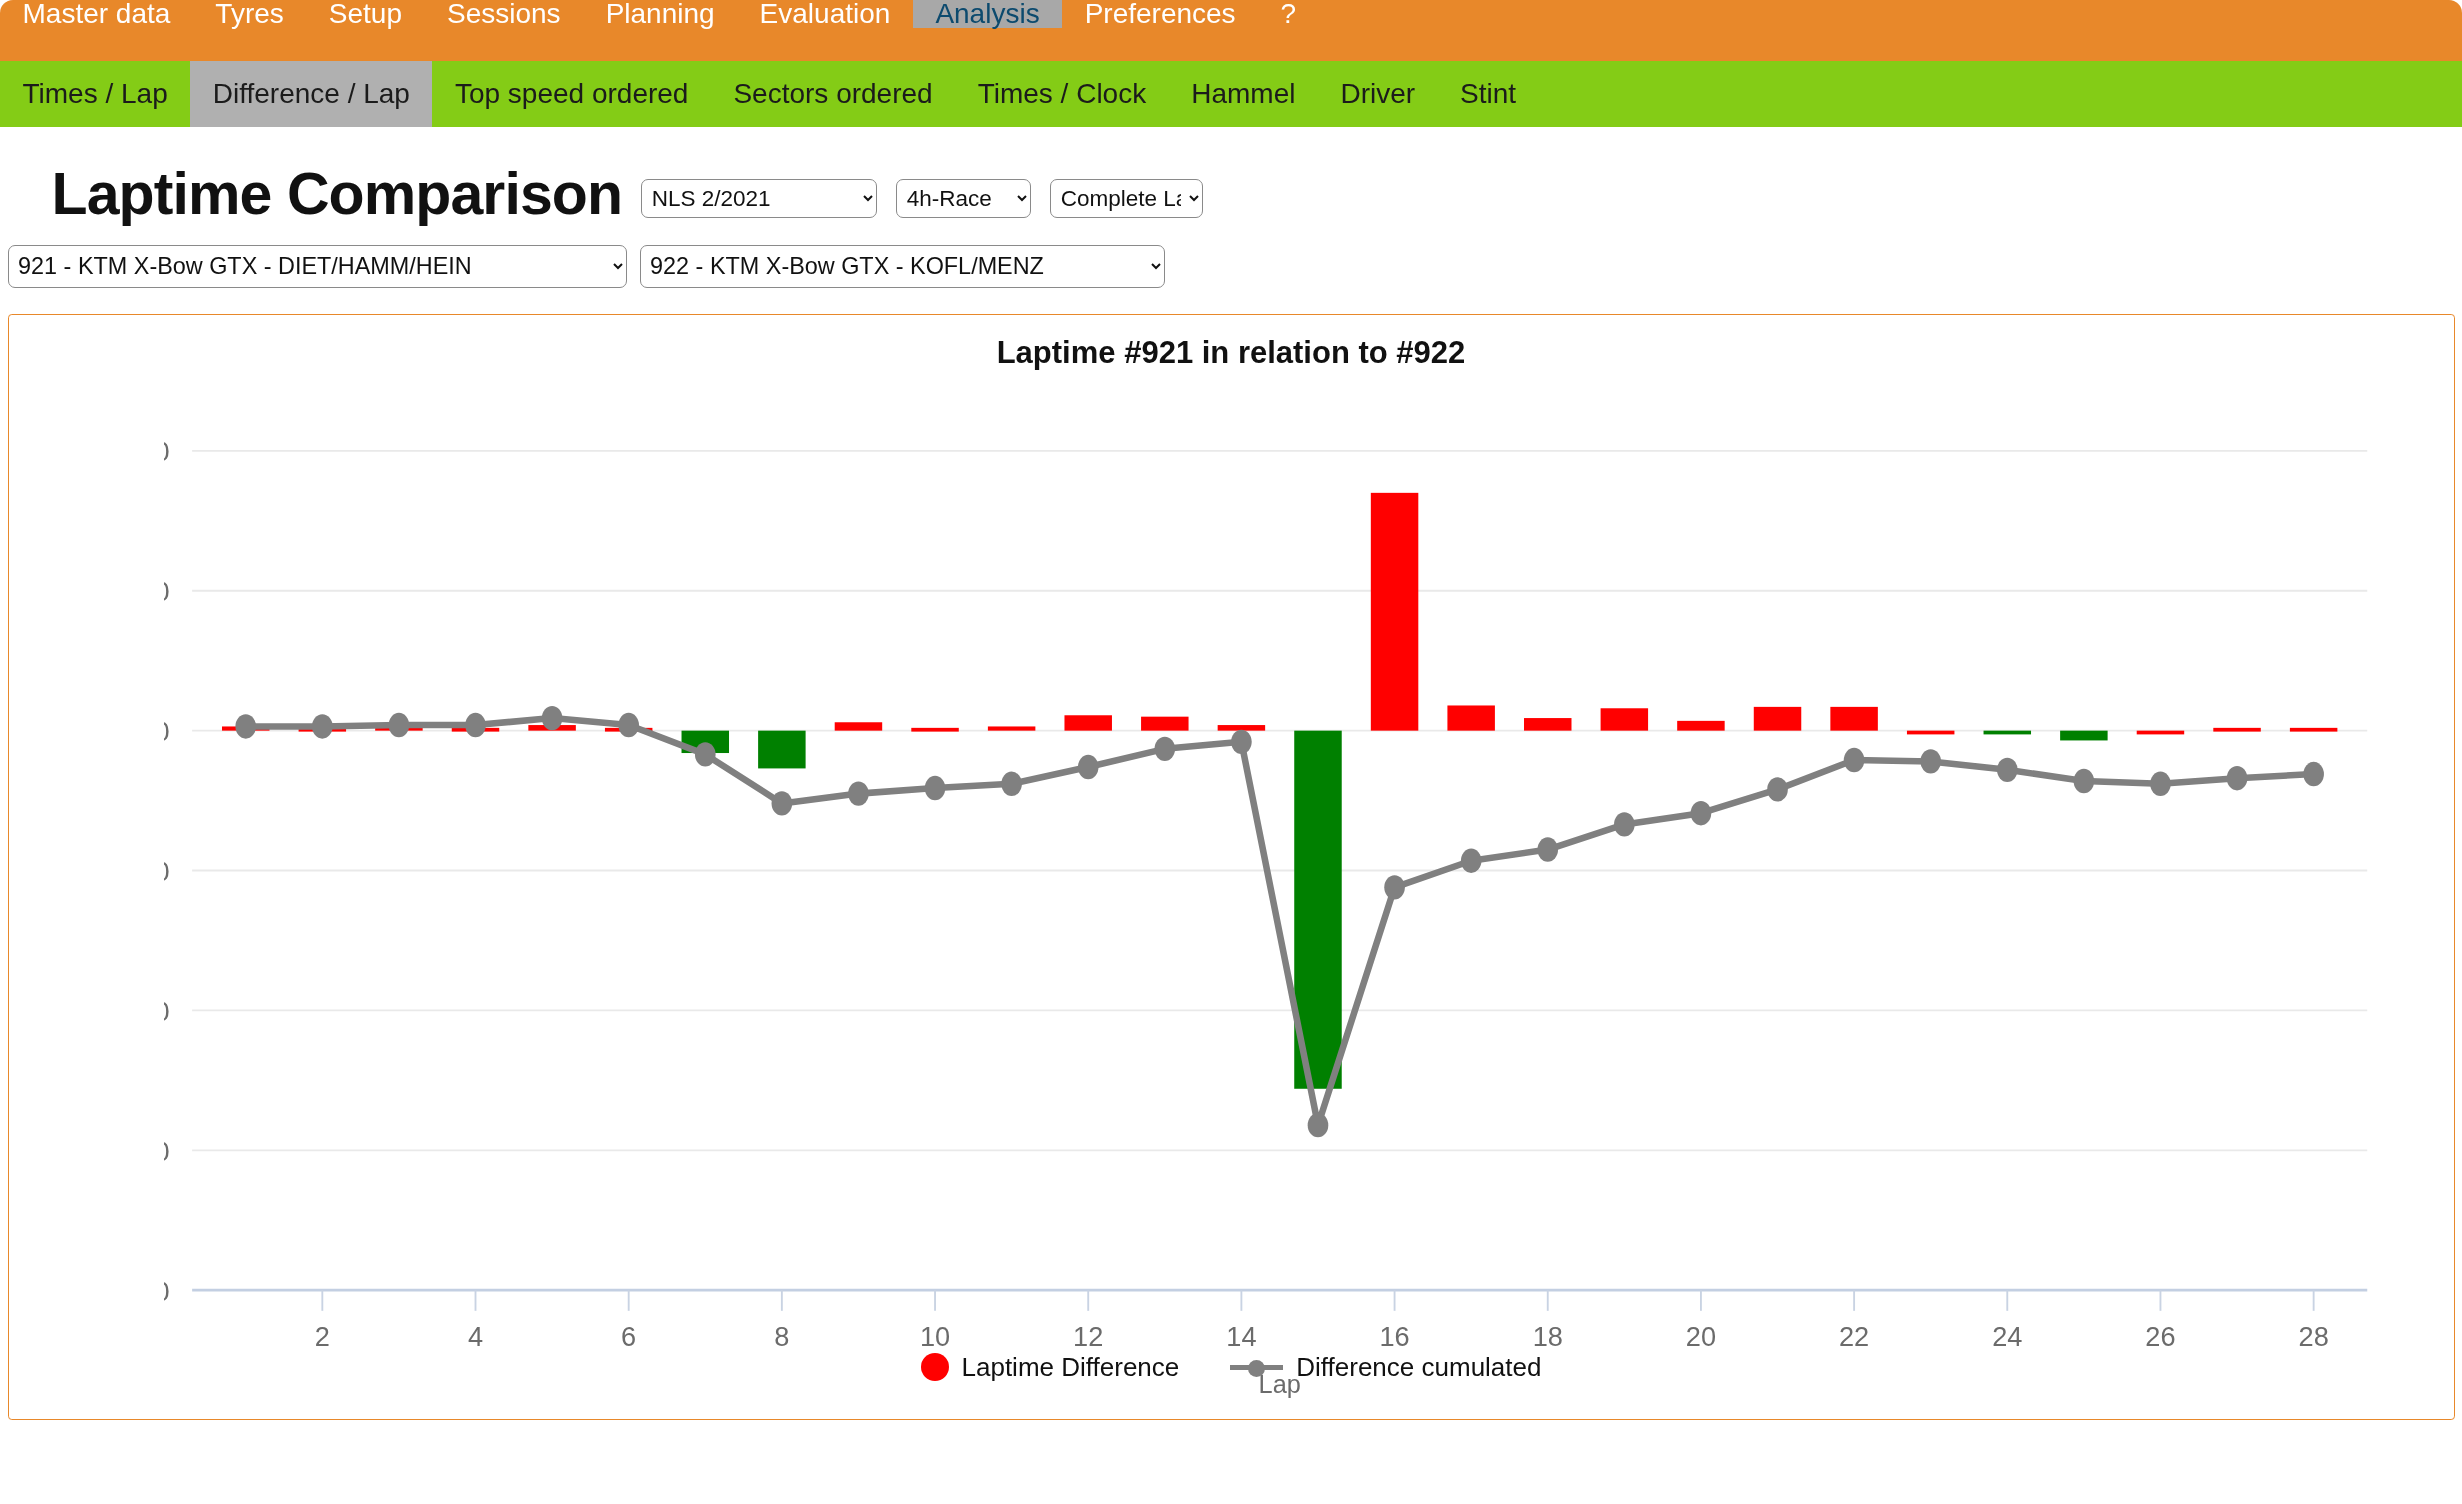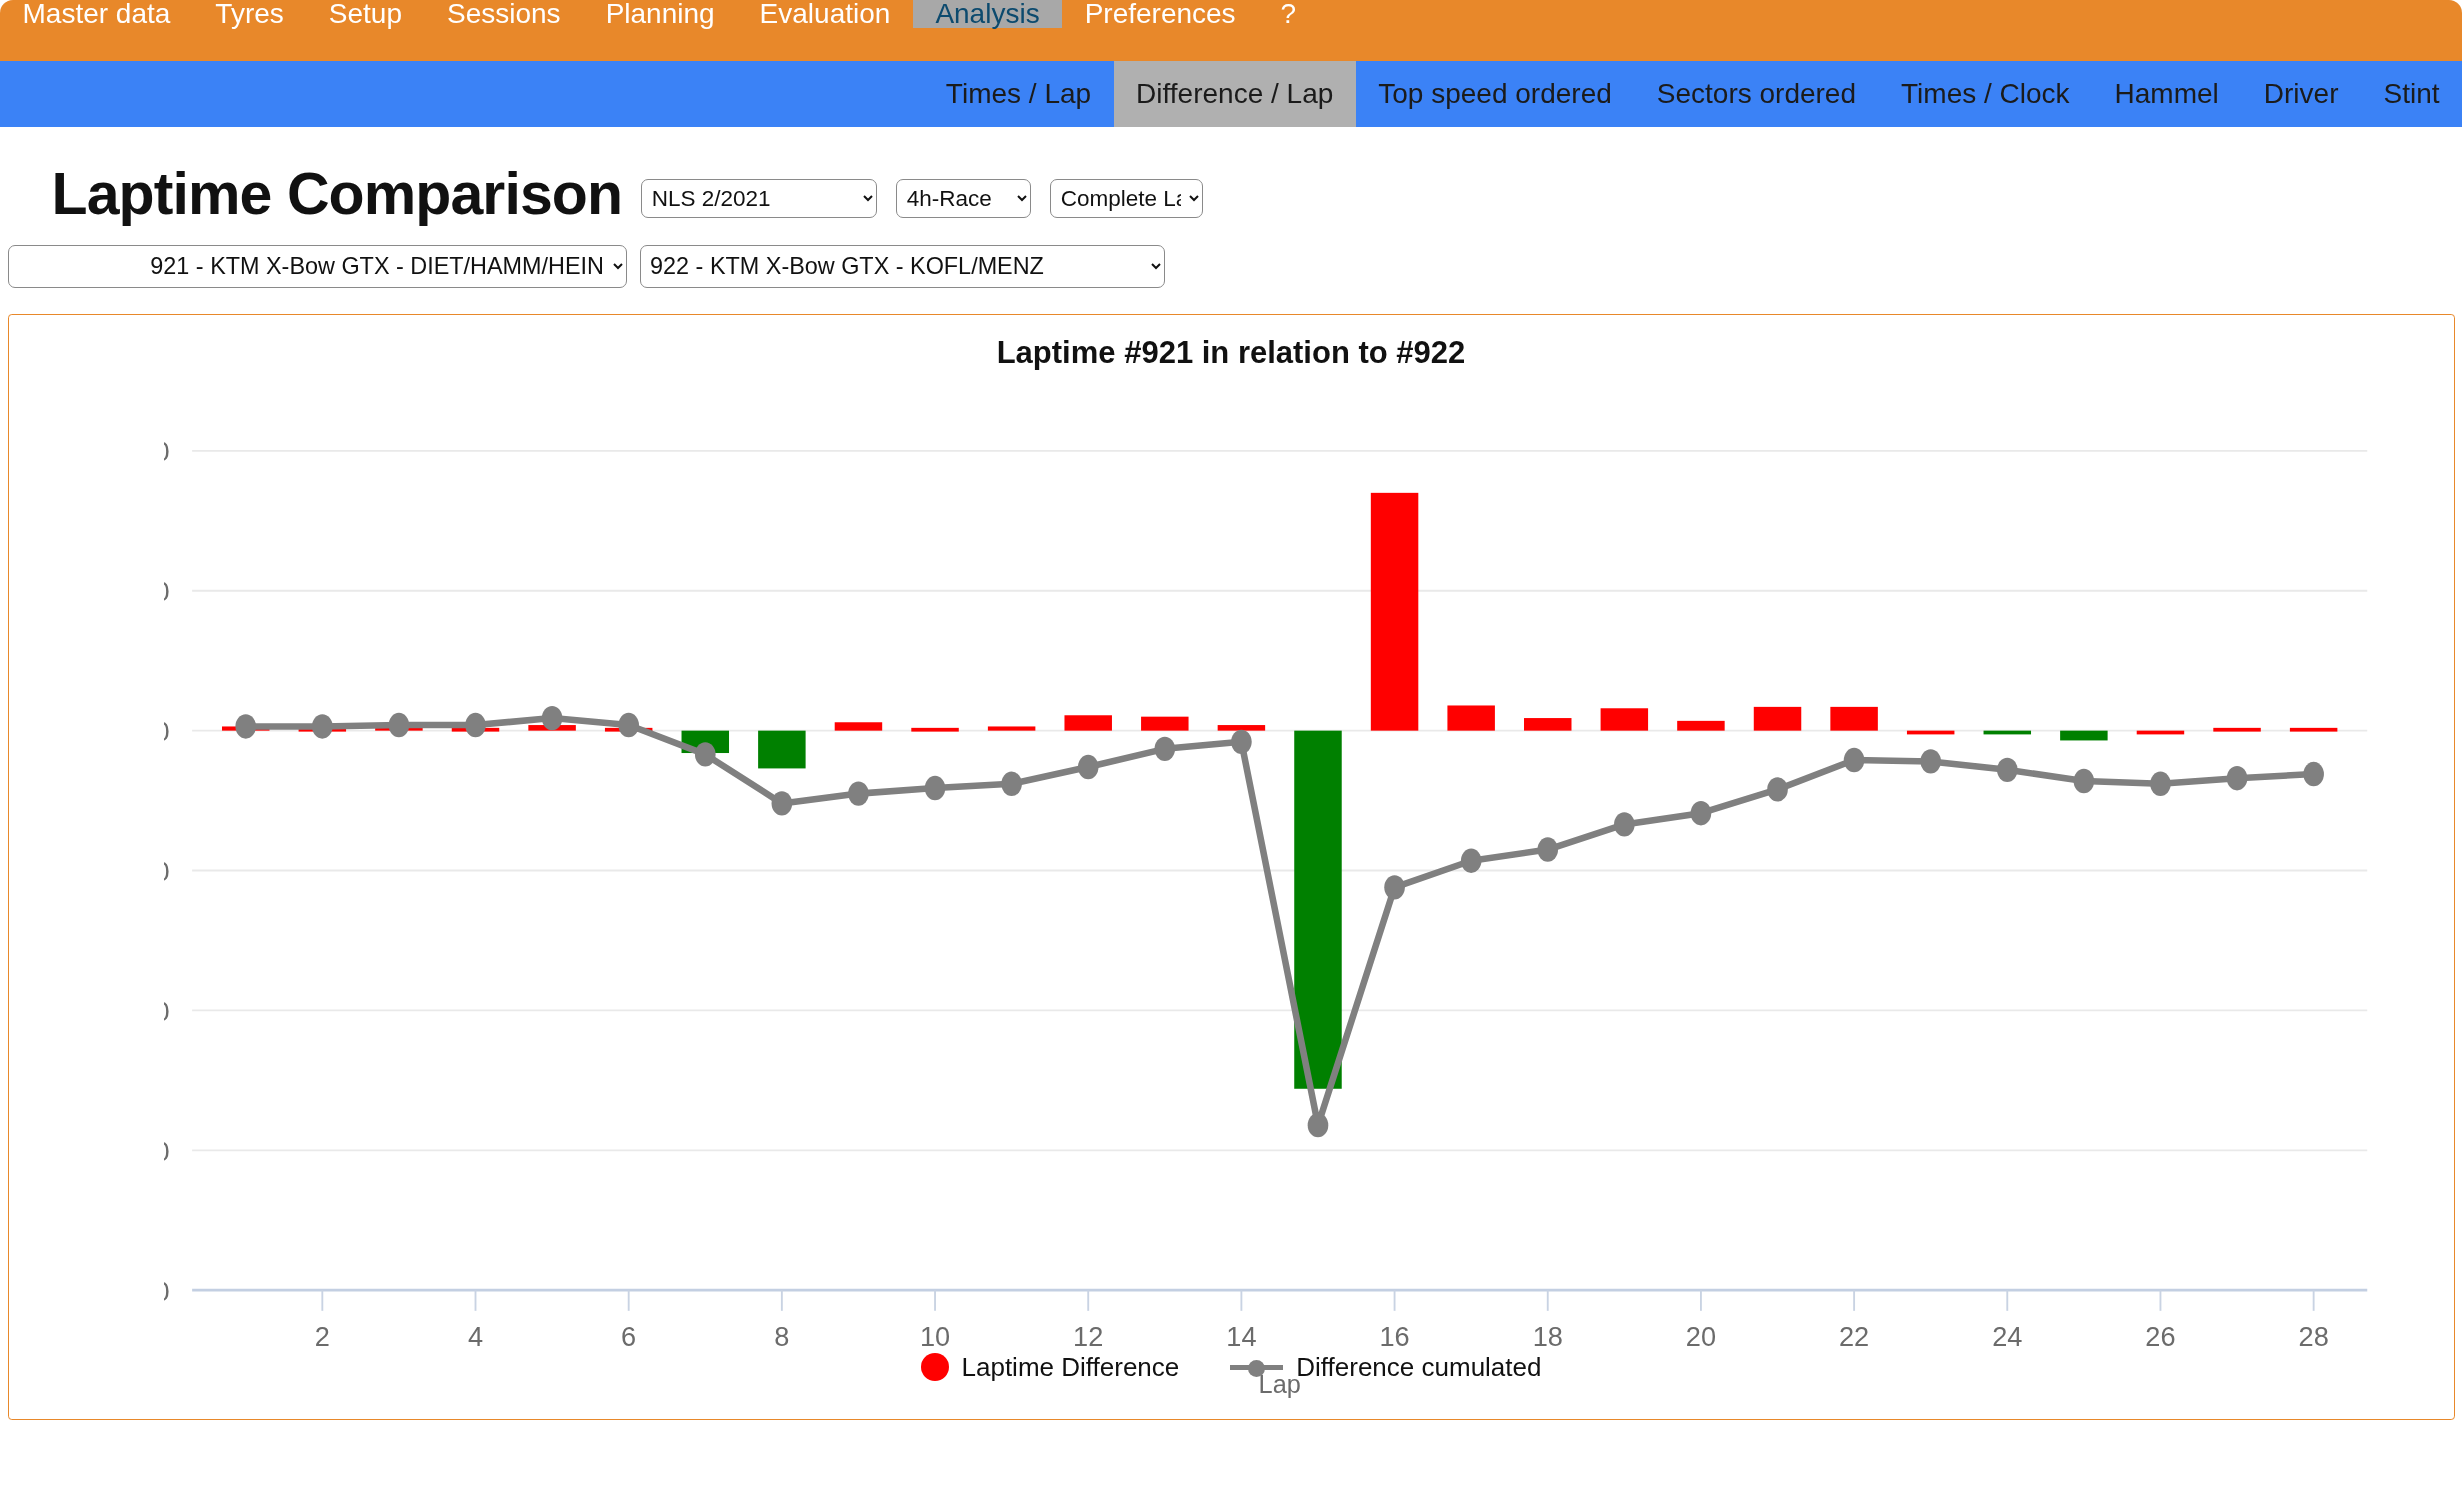--- a/index.html
+++ b/index.html
@@ -28,25 +28,24 @@
     line-height:1;
     white-space:nowrap;
     cursor:pointer;
   }
   .menubar .mitem.active{
     background:#a8a8a8;
     color:#0c4a6e;
   }
   
   .subbar{
-    background:#3b82f6;
+    background:#84cc16;
     height:66px;
     display:flex;
     align-items:stretch;
-    justify-content:flex-end;
   }
   .subbar .sitem{
     display:flex;align-items:center;
     padding:0 22.5px;
     color:#1b1b1b;
     font-size:28px;
     white-space:nowrap;
     cursor:pointer;
   }
   .subbar .sitem.active{background:#b0b0b0;}
@@ -77,21 +76,21 @@
     box-sizing:border-box;
     margin-bottom:5.6px;
   }
   #season-select{width:236px;}
   #race-select{width:135px;}
   #lapmode-select{width:153px;}
   .carrow{
     display:flex;gap:13px;
     padding:20.6px 0 0 7.5px;
   }
-  #car-a-select{width:619px;text-align:right;}
+  #car-a-select{width:619px;}
   #car-b-select{width:525px;}
   .carrow select{height:43px;font-size:23.4px;}
   
   .chartpanel{
     margin:20.6px 7.5px 0 7.5px;
     border:1.9px solid #e8882a;
     border-radius:3.8px;
     height:1106px;
     position:relative;
     background:#fff;

